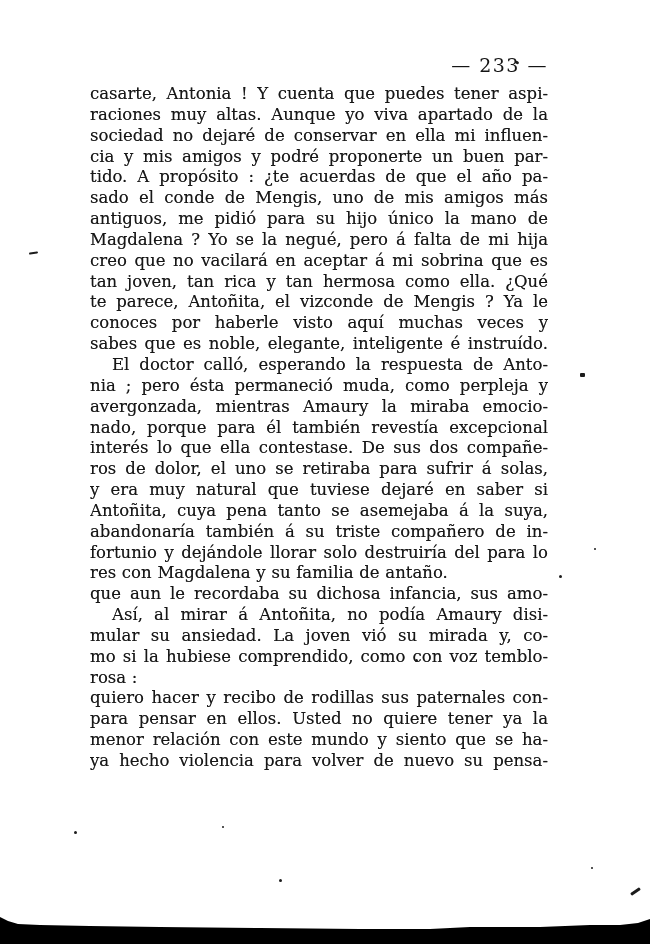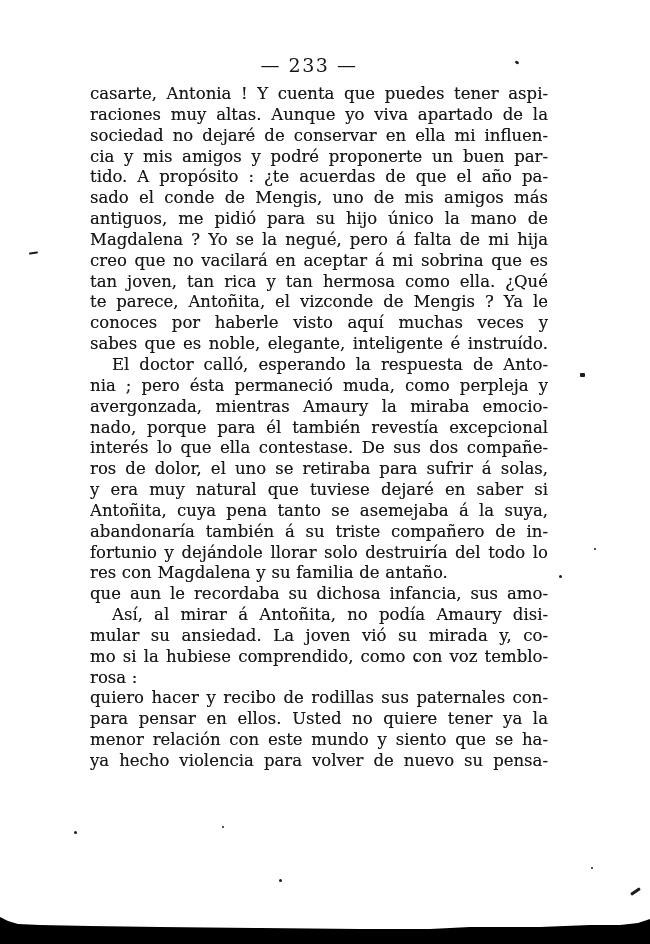--- a/index.html
+++ b/index.html
@@ -11,21 +11,21 @@
     font-family: "DejaVu Serif", serif;
     color: #171717;
   }
   .page {
     position: absolute; inset: 0;
     background: #ffffff;
   }
   .page-header {
     position: absolute;
     top: 54px; left: 70px; width: 478px;
-    text-align: center;
+    text-align: right;
     font-size: 19px;
     letter-spacing: 1.5px;
     color: #141414;
   }
   .text-block {
     position: absolute;
     top: 84px; left: 70px; width: 478px;
   }
   .line {
     font-size: 16.5px;
@@ -78,21 +78,21 @@
       <div class="line">sabes que es noble, elegante, inteligente é instruído.</div>
       <div class="line indent">El doctor calló, esperando la respuesta de Anto-</div>
       <div class="line">nia ; pero ésta permaneció muda, como perpleja y</div>
       <div class="line">avergonzada, mientras Amaury la miraba emocio-</div>
       <div class="line">nado, porque para él también revestía excepcional</div>
       <div class="line">interés lo que ella contestase. De sus dos compañe-</div>
       <div class="line">ros de dolor, el uno se retiraba para sufrir á solas,</div>
       <div class="line">y era muy natural que tuviese dejaré en saber si</div>
       <div class="line">Antoñita, cuya pena tanto se asemejaba á la suya,</div>
       <div class="line">abandonaría también á su triste compañero de in-</div>
-      <div class="line">fortunio y dejándole llorar solo destruiría del todo lo</div>
+      <div class="line">fortunio y dejándole llorar solo destruiría del para lo</div>
       <div class="line no-just">res con Magdalena y su familia de antaño.</div>
       <div class="line">que aun le recordaba su dichosa infancia, sus amo-</div>
       <div class="line indent">Así, al mirar á Antoñita, no podía Amaury disi-</div>
       <div class="line">mular su ansiedad. La joven vió su mirada y, co-</div>
       <div class="line">mo si la hubiese comprendido, como con voz temblo-</div>
       <div class="line no-just">rosa :</div>
       <div class="line">quiero hacer y recibo de rodillas sus paternales con-</div>
       <div class="line">para pensar en ellos. Usted no quiere tener ya la</div>
       <div class="line">menor relación con este mundo y siento que se ha-</div>
       <div class="line">ya hecho violencia para volver de nuevo su pensa-</div>

